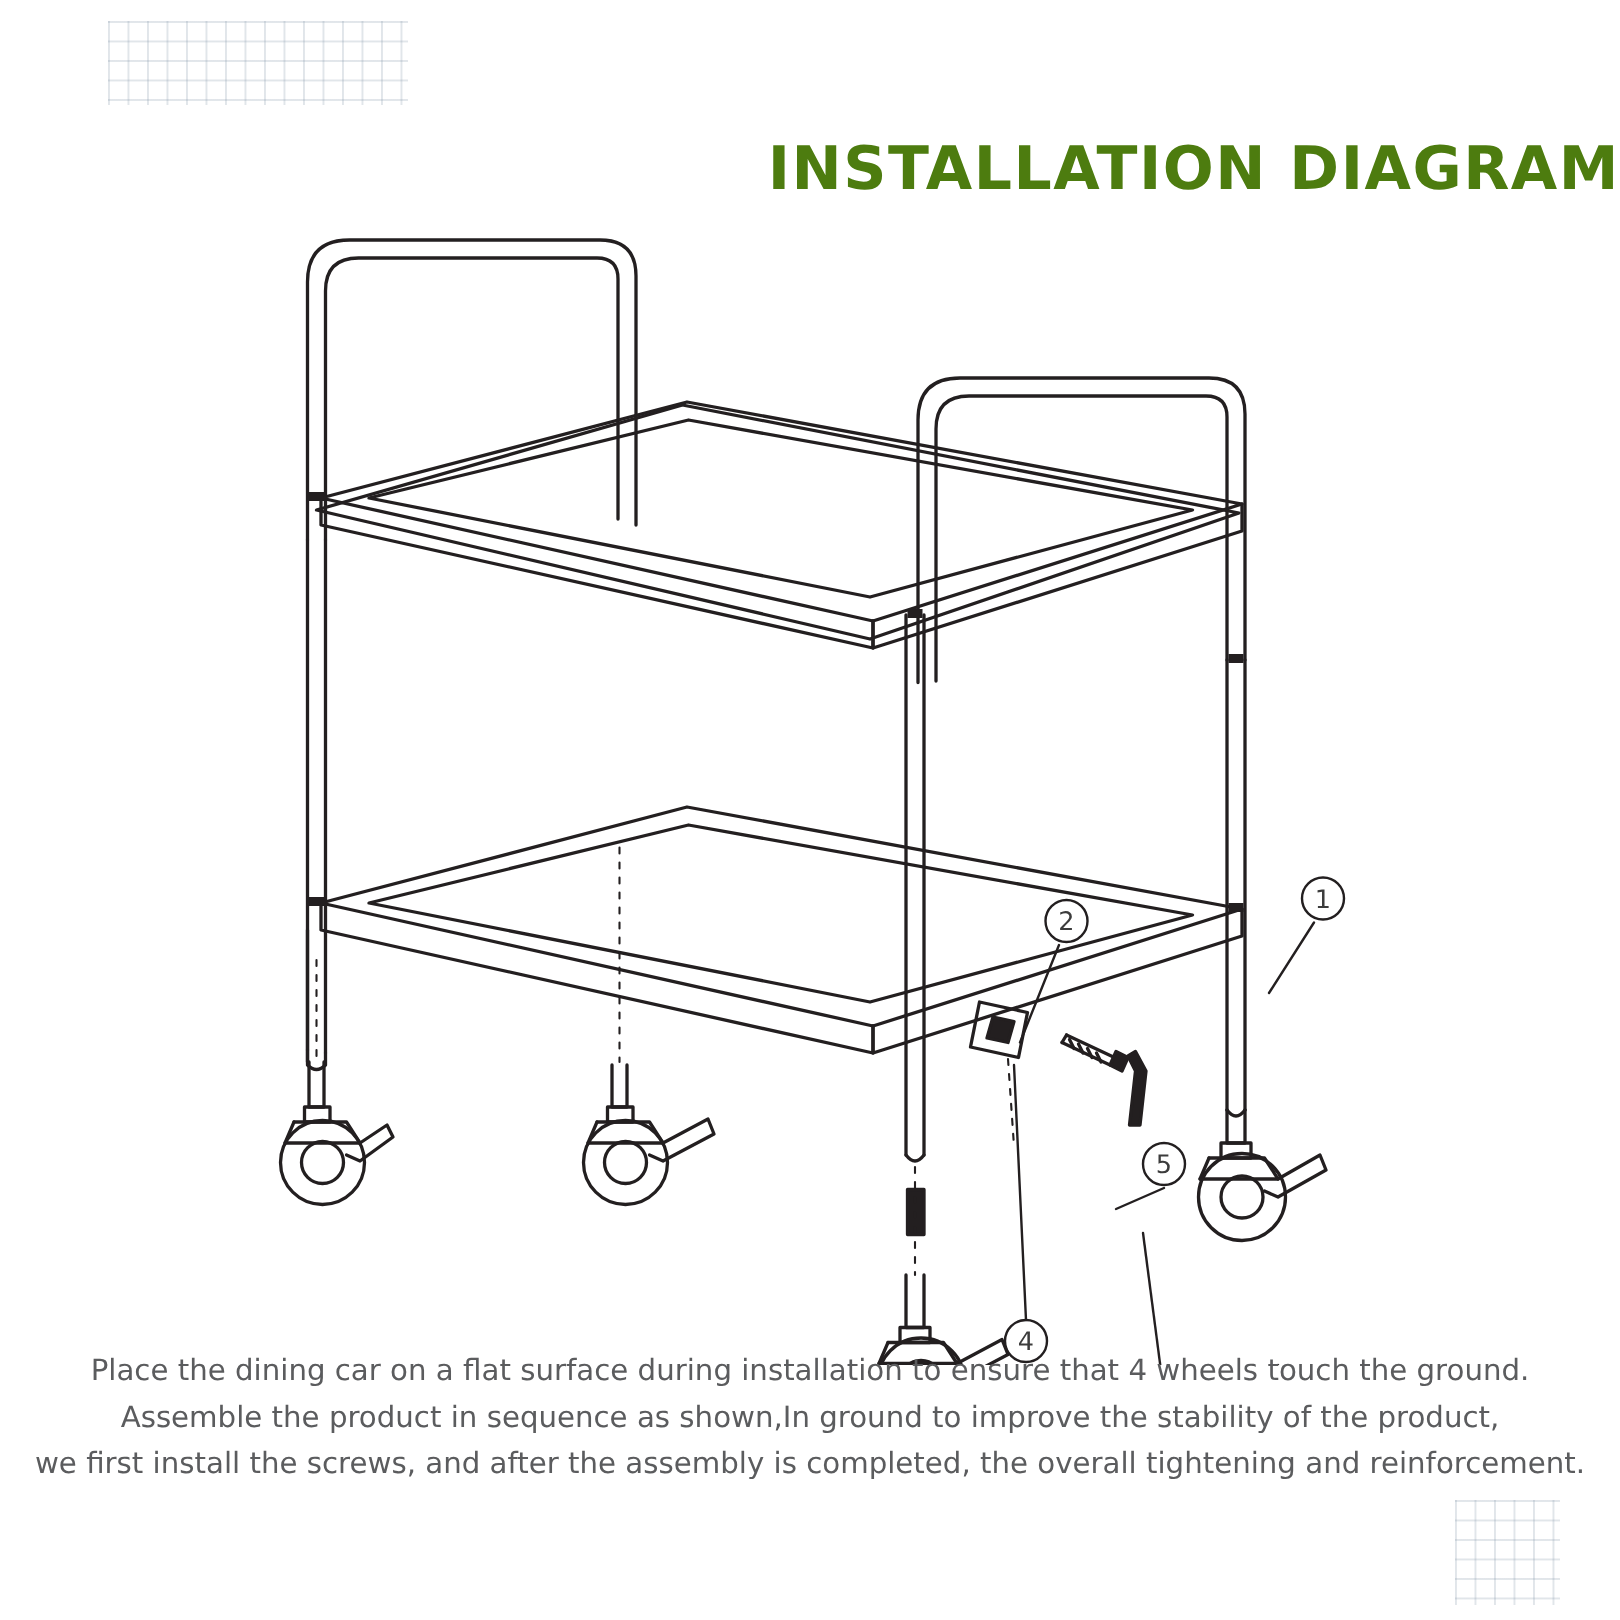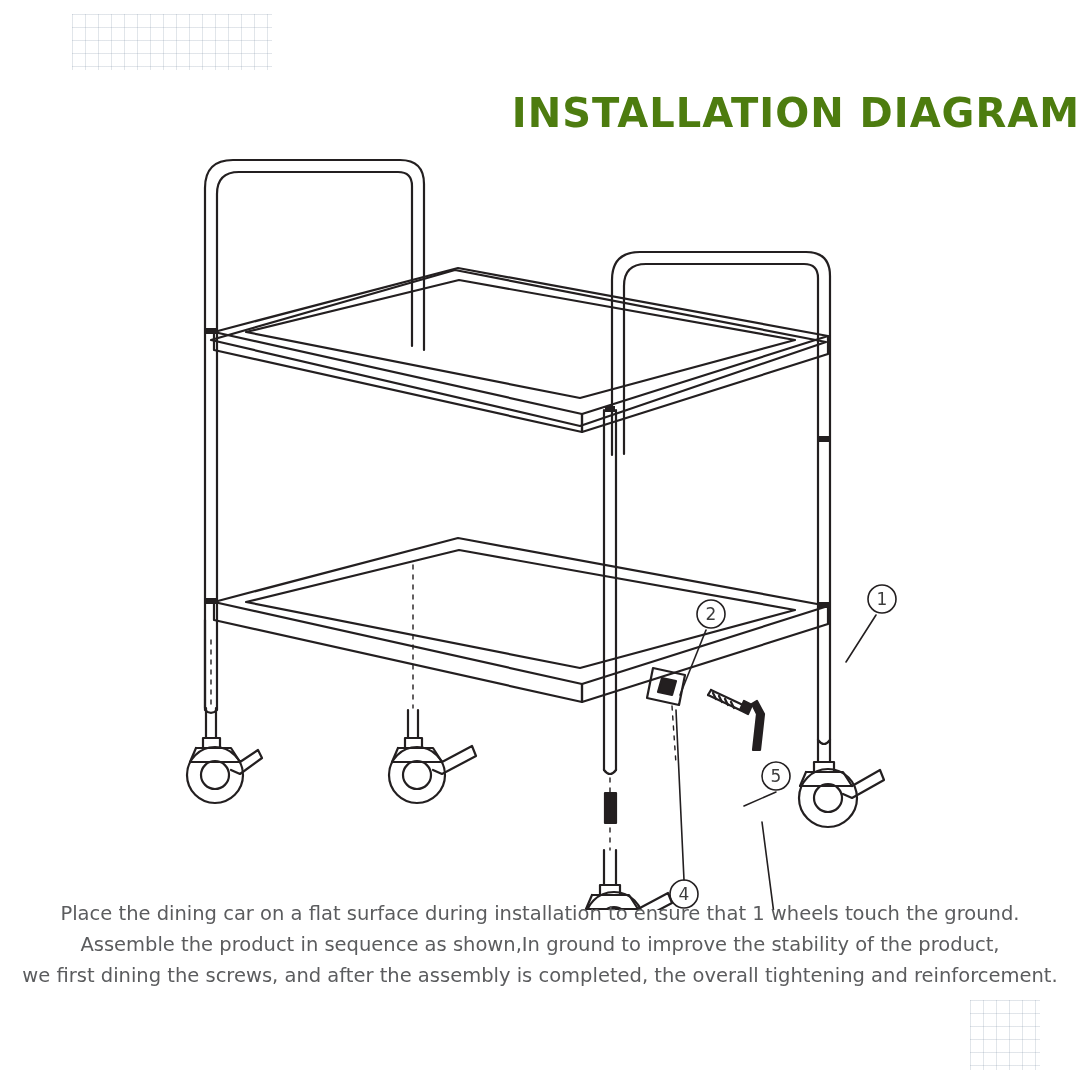--- a/index.html
+++ b/index.html
@@ -245,18 +245,18 @@
         <text class="callout-num" x="804" y="888" text-anchor="middle">3</text>
         <text class="callout-num" x="684" y="790" text-anchor="middle">4</text>
         <text class="callout-num" x="776" y="672" text-anchor="middle">5</text>
         <text class="callout-num" x="774" y="824" text-anchor="middle">6</text>
         <text class="callout-num" x="525" y="832" text-anchor="middle">7</text>
       </g>
     </svg>
   </div>
 
   <div class="caption">
-    <div>Place the dining car on a flat surface during installation to ensure that 1 wheels touch the ground.</div>
+    <div>Place the dining car on a flat surface during installation to ensure that 4 wheels touch the ground.</div>
     <div>Assemble the product in sequence as shown,In ground to improve the stability of the product,</div>
-    <div>we first dining the screws, and after the assembly is completed, the overall tightening and reinforcement.</div>
+    <div>we first install the screws, and after the assembly is completed, the overall tightening and reinforcement.</div>
   </div>
 
 </div>
 
 </body></html>

